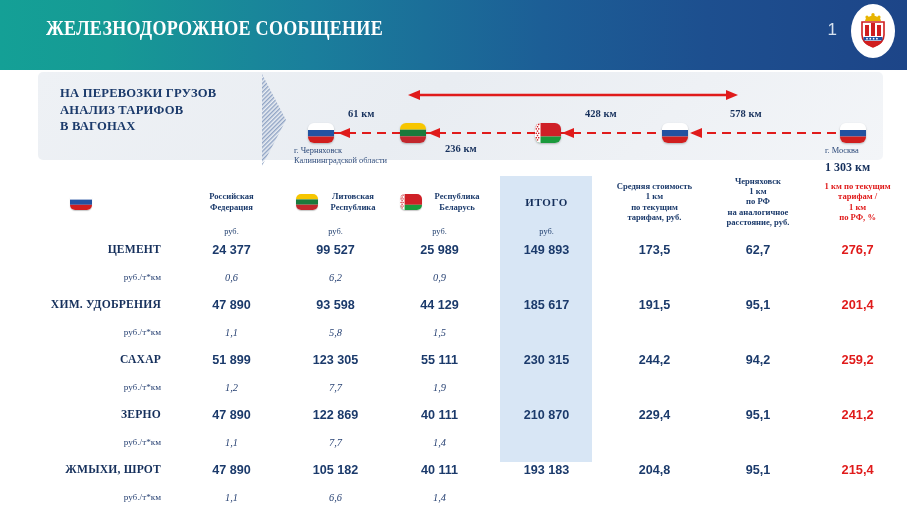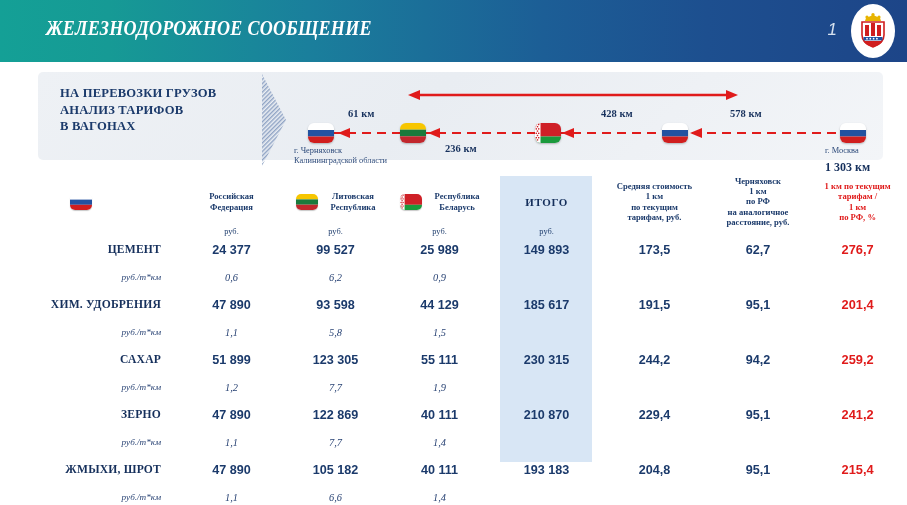--- a/index.html
+++ b/index.html
@@ -6,23 +6,22 @@
   html, body {
     width: 907px; height: 505px;
     background: #ffffff;
     font-family: "Liberation Serif", "DejaVu Serif", serif;
     overflow: hidden;
   }
   .slide { position: relative; width: 907px; height: 505px; background: #fff; }
 
   
   .header {
-    position: absolute; left: 0; top: 0; width: 907px; height: 62px;
+    position: absolute; left: 0; top: 0; width: 907px; height: 70px;
     background: linear-gradient(90deg, #14a096 0%, #169a95 12%, #1a7f9c 34%, #1c5e96 60%, #1d4f8f 78%, #1d4588 100%);
-    font-style: italic;
   }
   .header-title {
     position: absolute; left: 46px; top: 17px;
     font-family: "Liberation Serif", "DejaVu Serif", serif;
     font-weight: bold; font-size: 20.5px; letter-spacing: 0.3px;
     color: #ffffff;
     transform: scaleX(0.88); transform-origin: left center;
     white-space: nowrap;
   }
   .slide-number {
@@ -116,21 +115,21 @@
   }
   .pct-hdr { color: #e01b1b; }
 
   .row-name {
     font-family: "Liberation Serif", "DejaVu Serif", serif;
     font-weight: bold; font-size: 11.6px; color: #16305c; letter-spacing: .2px;
     white-space: nowrap;
   }
   .row-sub {
     font-family: "Liberation Serif", "DejaVu Serif", serif;
-    font-style: italic; font-size: 9.2px; color: #2a4475;
+    font-size: 9.2px; color: #2a4475;
   }
   .val {
     font-family: "Liberation Sans", sans-serif;
     font-weight: bold; font-size: 12.6px; color: #1b3a6b;
   }
   .val-sub {
     font-family: "Liberation Serif", "DejaVu Serif", serif;
     font-style: italic; font-size: 10.4px; color: #2a4475;
   }
   .val-red {
@@ -200,21 +199,21 @@
       <polygon points="38,61 50,56 50,66" fill="#e01b1b"></polygon>
       <polygon points="128,61 140,56 140,66" fill="#e01b1b"></polygon>
       <polygon points="262,61 274,56 274,66" fill="#e01b1b"></polygon>
       <polygon points="390,61 402,56 402,66" fill="#e01b1b"></polygon>
     </svg>
 
     <div class="total-dist">1 303 км</div>
 
     <div class="dist" style="left:48px;  top:36px;">61 км</div>
     <div class="dist" style="left:145px; top:36px;margin-top:35px;">236 км</div>
-    <div class="dist" style="left:285px; top:36px;margin-left:16px;">428 км</div>
+    <div class="dist" style="left:285px; top:36px;">428 км</div>
     <div class="dist" style="left:430px; top:36px;">578 км</div>
 
     <div class="flag" style="left:8px; top:51px;">
       <svg width="26" height="20" viewBox="0 0 26 20">
           <rect width="26" height="7" fill="#fff"></rect>
           <rect y="7" width="26" height="6.5" fill="#2352a0"></rect>
           <rect y="13.5" width="26" height="6.5" fill="#d01e1e"></rect>
         </svg>
     </div>
     <div class="flag" style="left:100px; top:51px;">

